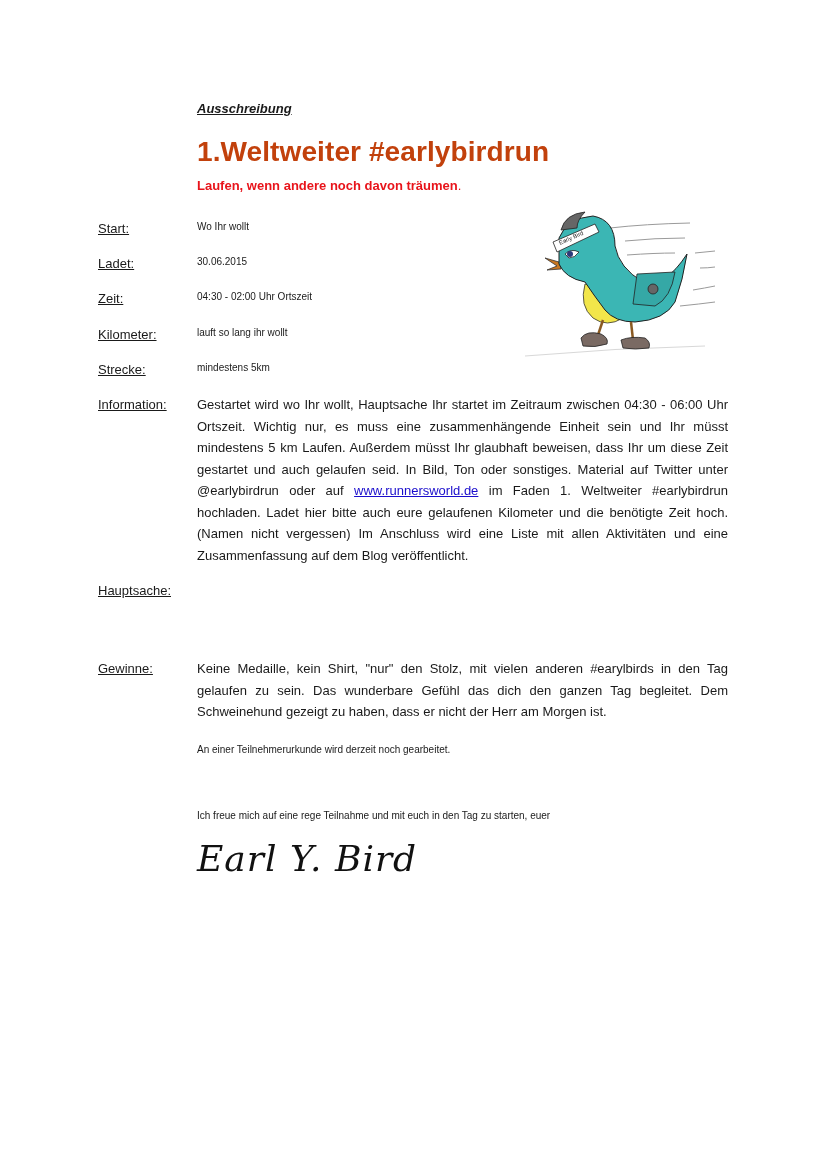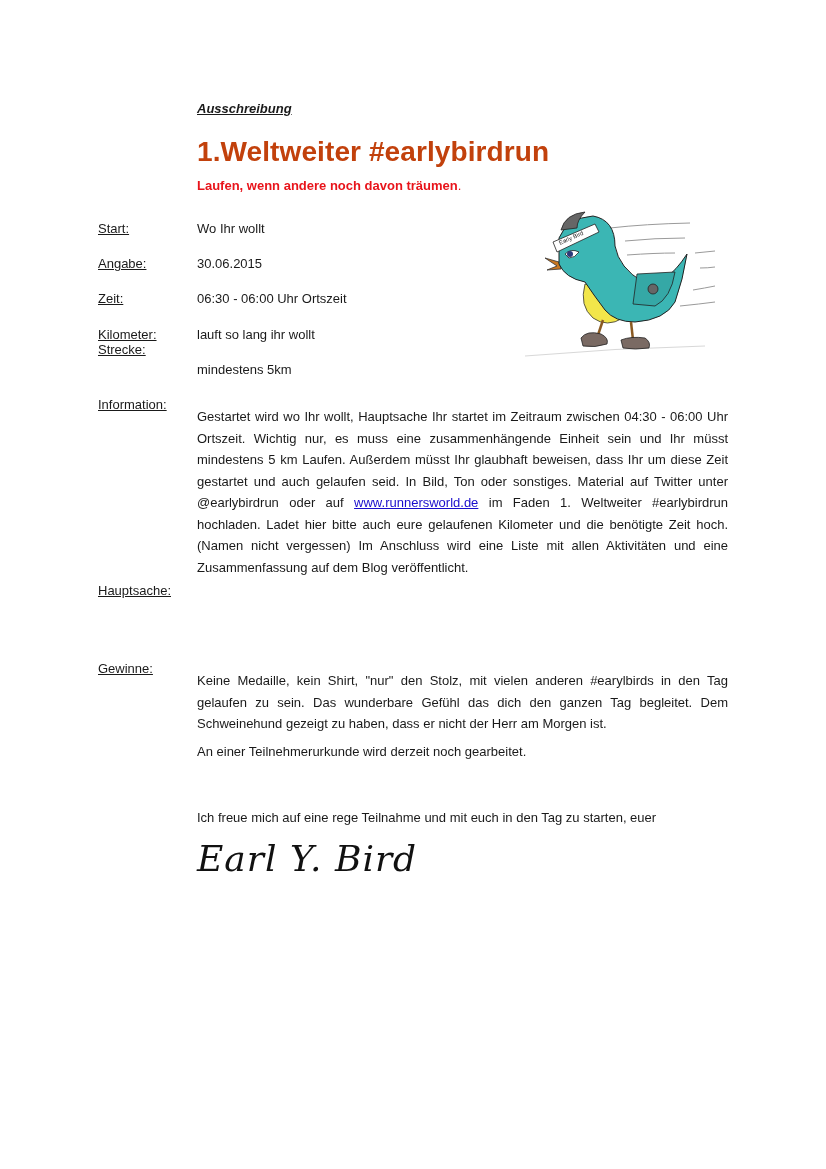--- a/index.html
+++ b/index.html
@@ -5,22 +5,22 @@
   html, body { margin: 0; padding: 0; background: #ffffff; }
   body { width: 826px; height: 1169px; position: relative; overflow: hidden;
          font-family: "Liberation Sans", sans-serif; color: #1a1a1a; }
   .page { position: absolute; left: 0; top: 0; width: 826px; height: 1169px; background: #fff; }
   .abs { position: absolute; }
   .kicker { left: 197px; top: 101px; font-size: 13px; font-weight: bold; text-decoration: underline; font-style: italic; }
   .title { left: 197px; top: 136px; font-size: 28px; font-weight: bold; color: #c2410c; letter-spacing: 0.1px; }
   .tagline { left: 197px; top: 172px; font-size: 13px; font-weight: bold; color: #e8141b; margin-top: 6px; }
   .tagline .dot { color: #e8141b; font-weight: normal; }
   .row-label { left: 98px; font-size: 13px; text-decoration: underline; }
-  .row-value { left: 197px; font-size: 13px; text-align: center; }
-  .para { left: 197px; width: 531px; font-size: 13px; line-height: 21.5px; text-align: justify; margin-top: 12px; }
+  .row-value { left: 197px; font-size: 10px; text-align: center; }
+  .para { left: 197px; width: 531px; font-size: 13px; line-height: 21.5px; text-align: justify; }
   .para a { color: #1a0dcc; text-decoration: underline; }
   .sig { left: 197px; top: 838px; font-family: "DejaVu Serif", serif; font-style: italic;
          font-size: 36px; color: #111; letter-spacing: 1px; }
   .bird { left: 515px; top: 198px; width: 200px; height: 165px; }
 </style>
 </head>
 <body>
 
 <div class="page">
 
@@ -63,30 +63,30 @@
       <path d="M116 124 L118 142" stroke="#8a5a22" stroke-width="2.5"></path>
 
       <path d="M66 140 Q72 132 86 136 Q94 140 92 146 Q80 150 68 148 Z" fill="#7a6a63" stroke="#222" stroke-width="0.8"></path>
       <path d="M106 142 Q116 138 130 140 Q136 144 134 150 Q120 152 108 150 Z" fill="#7a6a63" stroke="#222" stroke-width="0.8"></path>
     </svg>
   </div>
 
   <div class="abs row-label" style="top:221px">Start:</div>
   <div class="abs row-value" style="top:221px">Wo Ihr wollt</div>
 
-  <div class="abs row-label" style="top:256px">Angabe:</div>
+  <div class="abs row-label" style="top:256px">Ladet:</div>
   <div class="abs row-value" style="top:256px">30.06.2015</div>
 
   <div class="abs row-label" style="top:291px">Zeit:</div>
-  <div class="abs row-value" style="top:291px">06:30 - 06:00 Uhr Ortszeit</div>
+  <div class="abs row-value" style="top:291px">04:30 - 02:00 Uhr Ortszeit</div>
 
   <div class="abs row-label" style="top:327px">Kilometer:</div>
   <div class="abs row-value" style="top:327px">lauft so lang ihr wollt</div>
 
-  <div class="abs row-label" style="top:342px">Strecke:</div>
+  <div class="abs row-label" style="top:362px">Strecke:</div>
   <div class="abs row-value" style="top:362px">mindestens 5km</div>
 
   <div class="abs row-label" style="top:397px">Information:</div>
   <div class="abs para" style="top:394px"><span>Gestartet wird wo Ihr wollt, Hauptsache Ihr startet im Zeitraum zwischen 04:30 - 06:00 Uhr Ortszeit. Wichtig nur, es muss eine zusammenhängende Einheit sein und Ihr müsst mindestens 5 km Laufen. Außerdem müsst Ihr glaubhaft beweisen, dass Ihr um diese Zeit gestartet und auch gelaufen seid. In Bild, Ton oder sonstiges. Material auf Twitter unter @earlybirdrun oder auf </span><a href="#">www.runnersworld.de</a><span> im Faden 1. Weltweiter #earlybirdrun hochladen. Ladet hier bitte auch eure gelaufenen Kilometer und die benötigte Zeit  hoch. (Namen nicht vergessen) Im Anschluss wird eine Liste mit allen Aktivitäten und eine Zusammenfassung auf dem Blog veröffentlicht.</span></div>
 
   <div class="abs row-label" style="top:583px">Hauptsache:</div>
 
   <div class="abs row-label" style="top:661px">Gewinne:</div>
   <div class="abs para" style="top:658px">Keine Medaille, kein Shirt, "nur" den Stolz, mit vielen anderen #earylbirds in den Tag gelaufen zu sein. Das wunderbare Gefühl das dich den ganzen Tag begleitet. Dem Schweinehund gezeigt zu haben, dass er nicht der Herr am Morgen ist.</div>
   <div class="abs row-value" style="top:744px">An einer Teilnehmerurkunde wird derzeit noch gearbeitet.</div>

